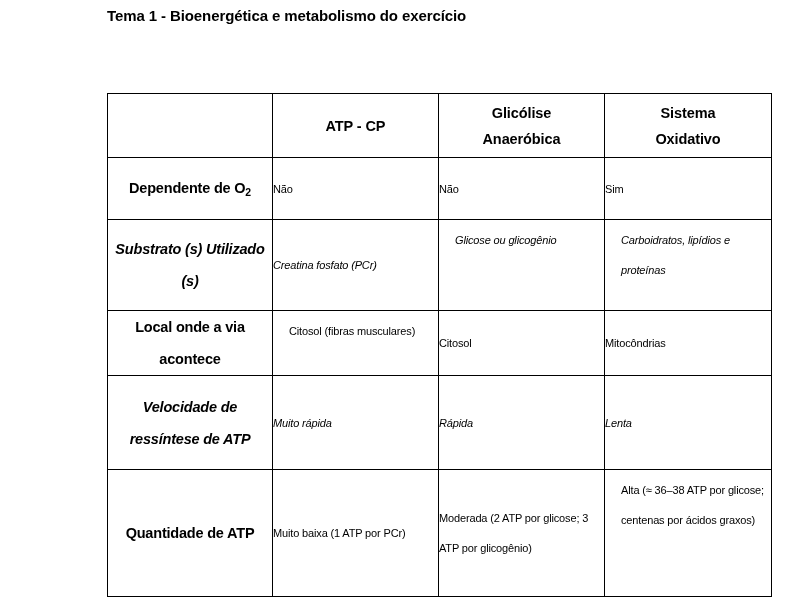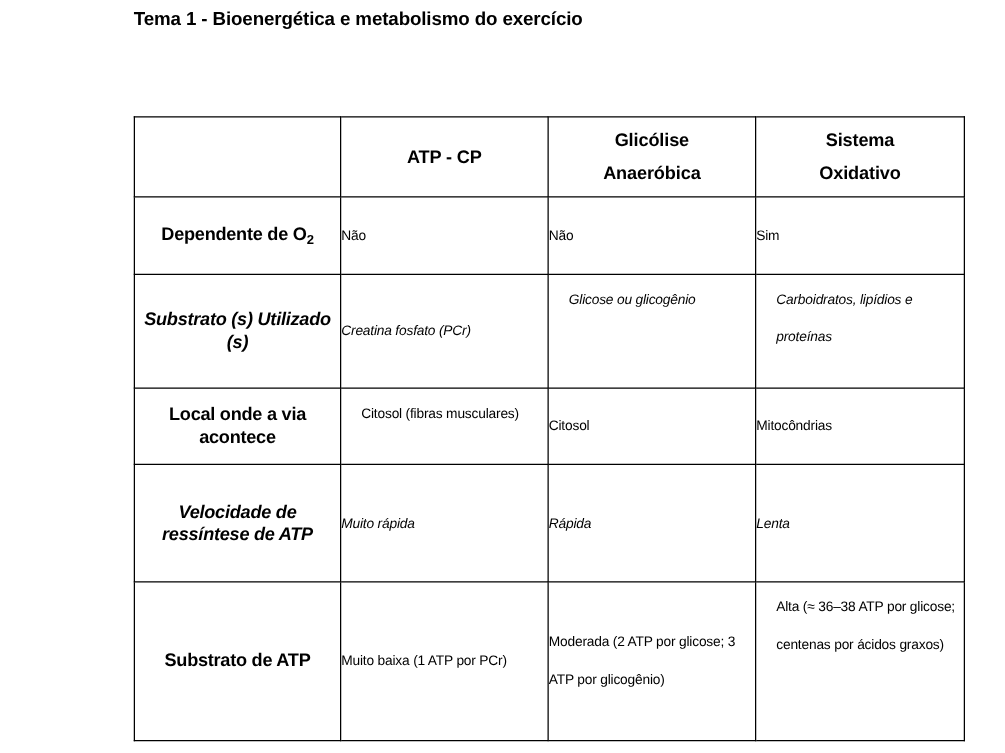--- a/index.html
+++ b/index.html
@@ -77,21 +77,21 @@
     padding: 4px 6px;
     letter-spacing: -0.1px;
   }
   .hdr-blank { }
 
   
   .rowlabel {
     text-align: center;
     font-weight: bold;
     font-size: 14.5px;
-    line-height: 18px;
+    line-height: 32px;
     padding: 4px 8px;
     letter-spacing: -0.2px;
   }
 
   
   .datacell {
     text-align: left;
     font-weight: normal;
     font-size: 11px;
     line-height: 30px;
@@ -170,21 +170,21 @@
       </tr>
 
       <tr class="r-4">
         <td class="rowlabel">Velocidade de ressíntese de ATP</td>
         <td class="datacell">Muito rápida</td>
         <td class="datacell">Rápida</td>
         <td class="datacell">Lenta</td>
       </tr>
 
       <tr class="r-5">
-        <td class="rowlabel">Substrato de ATP</td>
+        <td class="rowlabel">Quantidade de ATP</td>
         <td class="datacell">Muito baixa (1 ATP por PCr)</td>
         <td class="datacell">Moderada (2 ATP por glicose; 3 ATP por glicogênio)</td>
         <td class="datacell top">Alta (≈ 36–38 ATP por glicose; centenas por ácidos graxos)</td>
       </tr>
 
     </tbody>
   </table>
 
 </div>
 

